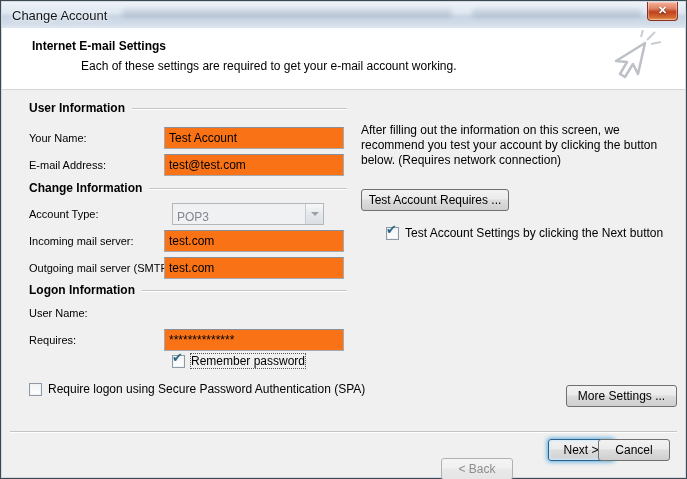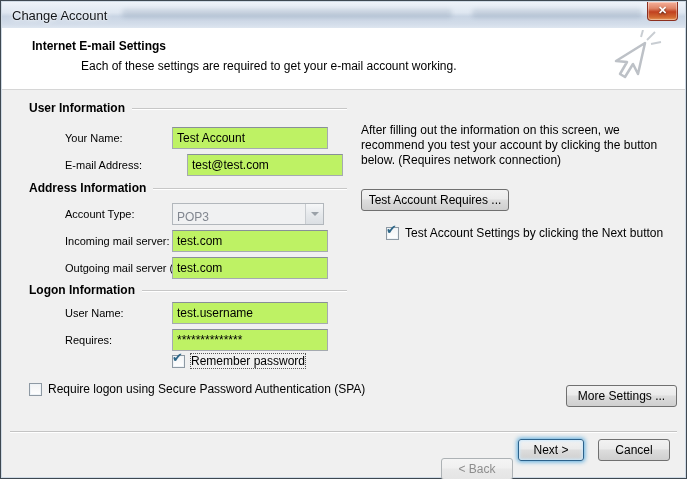--- a/index.html
+++ b/index.html
@@ -46,24 +46,24 @@
   .header-title { position:absolute; left:30px; top:11px; font-weight:bold; font-size:12px; }
   .header-sub   { position:absolute; left:47px; top:31px; font-size:12px;margin-left:32px; }
   .cursor-art { position:absolute; right:22px; top:2px; opacity:.9; }
   
   .section {
     position:absolute; display:flex; align-items:center; gap:7px;
     width:318px; left:28px;
   }
   .section .sec-label { font-weight:bold; font-size:12px; white-space:nowrap;text-align:center; }
   .section .line { flex:1; height:1px; background:#c7c7c7; box-shadow:0 1px 0 #fff; }
-  .flabel { position:absolute; left:28px; font-size:11px; white-space:nowrap;margin-left:36px; }
+  .flabel { position:absolute; left:28px; font-size:11px; white-space:nowrap; }
   .tb {
-    position:absolute; left:171px; width:156px; height:22px; box-sizing:border-box;
-    border:1px solid #a5aab0; border-top-color:#888f98; background:#bef264;
+    position:absolute; left:163px; width:180px; height:22px; box-sizing:border-box;
+    border:1px solid #a5aab0; border-top-color:#888f98; background:#f97316;
     font-family:"Liberation Sans", sans-serif; font-size:12px; padding:2px 4px; outline:none;
   }
   .combo {
     position:absolute; left:171px; top:202px; width:152px; height:22px; box-sizing:border-box;
     border:1px solid #b2b7bc; background:#f0f1f2; display:flex; align-items:flex-end;
     color:#828790;
   }
   .combo-text { flex:1; padding-left:4px; font-size:12px; }
   .combo-btn {
     width:17px; align-self:stretch; border-left:1px solid #c8ccd0;
@@ -94,20 +94,21 @@
     font-family:"Liberation Sans", sans-serif; font-size:12px; text-align:center;
     line-height:19px; color:#000; padding:0; cursor:default;
   }
   .btn-disabled {
     color:#8d8d8d; border-color:#adb2b5;
     background:linear-gradient(#f4f4f4,#f0f0f0 45%,#e9e9e9 50%,#e5e5e5);
   }
   .btn-default {
     border-color:#2c628b;
     box-shadow:0 0 4px 1px rgba(65,161,220,.85), inset 0 0 3px 1px #cfeafc;
+    margin-left:30px;
   }
   
   .footer-line {
     position:absolute; left:9px; right:9px; top:430px; height:1px;
     background:#c4c4c4; box-shadow:0 1px 0 #fff;
   }
 </style>
 </head>
 <body>
 
@@ -137,24 +138,24 @@
 
   <div class="section" style="top:100px">
     <span class="sec-label">User Information</span>
     <span class="line"></span>
   </div>
 
   <label class="flabel" style="top:131px">Your Name:</label>
   <input class="tb" style="top: 126px;" type="text" value="Test Account">
 
   <label class="flabel" style="top:158px">E-mail Address:</label>
-  <input class="tb" style="top: 153px; margin-left: 15px;" type="text" value="test@test.com">
+  <input class="tb" style="top: 153px;" type="text" value="test@test.com">
 
   <div class="section" style="top:180px">
-    <span class="sec-label">Address Information</span>
+    <span class="sec-label">Change Information</span>
     <span class="line"></span>
   </div>
 
   <label class="flabel" style="top:207px">Account Type:</label>
   <div class="combo">
     <span class="combo-text">POP3</span>
     <span class="combo-btn">
         <span class="combo-arrow"></span>
       </span>
   </div>
@@ -164,21 +165,20 @@
 
   <label class="flabel" style="top:261px">Outgoing mail server (SMTP):</label>
   <input class="tb" style="top: 256px;" type="text" value="test.com">
 
   <div class="section" style="top:282px">
     <span class="sec-label">Logon Information</span>
     <span class="line"></span>
   </div>
 
   <label class="flabel" style="top:306px">User Name:</label>
-  <input class="tb" style="top: 301px;" type="text" value="test.username">
 
   <label class="flabel" style="top:333px">Requires:</label>
   <input class="tb" style="top: 328px;" type="text" value="**************">
 
   <div class="cb-row" style="left:171px; top:353px">
     <span class="cb">
       <span class="check">✔</span>
     </span>
     <span class="cb-label focused">Remember password</span>
   </div>

